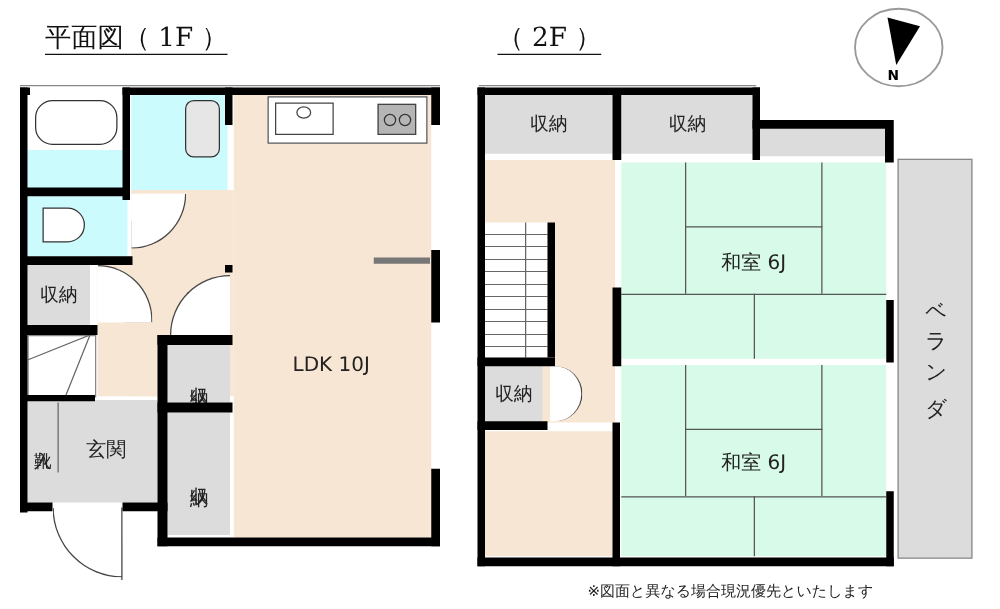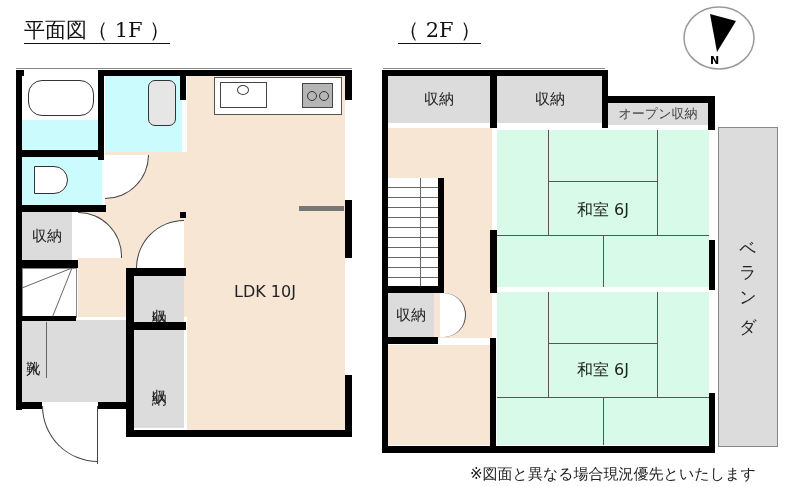--- a/index.html
+++ b/index.html
@@ -1,31 +1,31 @@
 <!DOCTYPE html>
 <html><head>
 <meta charset="utf-8">
 <style>
   html,body{margin:0;padding:0;background:#fff;}
   body{width:800px;height:487px;position:relative;overflow:hidden;font-family:"DejaVu Sans","Liberation Sans",sans-serif;}
   .abs{position:absolute;box-sizing:border-box;}
   .title{font-family:"DejaVu Serif","Liberation Serif",serif;font-size:21px;color:#111;}
-  .title1{left:24px;top:18px;border-bottom:1.5px solid #111;padding-bottom:1px;line-height:24px;}
+  .title1{left:36px;top:18px;border-bottom:1.5px solid #111;padding-bottom:1px;line-height:24px;}
   .title2{left:398px;top:18px;border-bottom:1.5px solid #111;padding-bottom:1px;line-height:24px;}
   .wall{background:#000;position:absolute;}
   .lbl{position:absolute;font-size:15px;color:#222;display:flex;align-items:center;justify-content:center;text-align:center;line-height:1.1;}
   .vert{writing-mode:vertical-rl;letter-spacing:2px;}
   .beige{background:#f8e6d4;}
   .cyan{background:#ccfbfe;}
   .gray{background:#dcdcdc;}
   .mint{background:#d7fbe8;}
   .white{background:#fff;}
   .tline{position:absolute;background:#555;}
   .thin{position:absolute;background:#888;}
-  .note{position:absolute;left:470px;top:465px;font-size:15px;color:#222;}
+  .note{position:absolute;left:470px;top:465px;font-size:12px;color:#222;}
 </style>
 </head>
 <body>
 
 <div class="abs title title1">平面図（ 1F ）</div>
 <div class="abs title title2">（ 2F ）</div>
 
 <div class="abs" style="left:682px;top:4px;width:74px;height:68px;">
   <svg width="74" height="68" viewBox="0 0 74 68">
     <ellipse cx="37" cy="34" rx="35" ry="31" fill="#fff" stroke="#999" stroke-width="1.5"></ellipse>
@@ -70,20 +70,21 @@
 
   <div class="abs white" style="left:22px;top:268px;width:55px;height:50px;border:1px solid #888;"></div>
   <svg class="abs" style="left:22px;top:268px;" width="55" height="50">
       <line x1="0" y1="20" x2="50" y2="0" stroke="#666"></line>
       <line x1="50" y1="0" x2="30" y2="50" stroke="#666"></line>
     </svg>
 
   <div class="abs gray" style="left:22px;top:320px;width:104px;height:82px;"></div>
   <div class="abs" style="left:46px;top:322px;width:1px;height:56px;background:#666;"></div>
   <div class="lbl vert" style="left:22px;top:322px;width:22px;height:56px;font-size:14px;letter-spacing:0;">靴入</div>
+  <div class="lbl" style="left:50px;top:345px;width:70px;height:30px;font-size:16px;">玄関</div>
   <div class="abs white" style="left:42px;top:406px;width:56px;height:56px;border-radius:0 0 0 56px;border-left:1px solid #444;border-bottom:1px solid #444;"></div>
   <div class="abs" style="left:97px;top:406px;width:1px;height:58px;background:#444;"></div>
 
   <div class="abs gray" style="left:134px;top:276px;width:50px;height:46px;"></div>
   <div class="lbl vert" style="left:134px;top:276px;width:50px;height:46px;">収納</div>
 
   <div class="abs gray" style="left:134px;top:330px;width:50px;height:98px;"></div>
   <div class="lbl vert" style="left:134px;top:330px;width:50px;height:98px;">収納</div>
 
   <div class="wall" style="left:16px;top:70px;width:6px;height:340px;"></div>
@@ -108,21 +109,20 @@
 </div>
 
 <div class="abs" style="left:0;top:0;width:800px;height:487px;">
   <div class="thin" style="left:383px;top:68px;width:222px;height:1px;"></div>
 
   <div class="abs gray" style="left:388px;top:76px;width:102px;height:47px;"></div>
   <div class="lbl" style="left:388px;top:76px;width:102px;height:47px;">収納</div>
   <div class="abs gray" style="left:497px;top:76px;width:106px;height:47px;"></div>
   <div class="lbl" style="left:497px;top:76px;width:106px;height:47px;">収納</div>
   <div class="abs gray" style="left:608px;top:103px;width:100px;height:22px;"></div>
-  <div class="lbl" style="left:608px;top:103px;width:100px;height:22px;font-size:13px;color:#444;">オープン収納</div>
 
   <div class="abs beige" style="left:388px;top:128px;width:104px;height:210px;"></div>
 
   <div class="abs white" style="left:388px;top:178px;width:50px;height:108px;background:repeating-linear-gradient(#fff 0 9px,#666 9px 10px);"></div>
   <div class="abs" style="left:420px;top:178px;width:1px;height:108px;background:#666;"></div>
 
   <div class="abs gray" style="left:388px;top:293px;width:46px;height:44px;"></div>
   <div class="lbl" style="left:388px;top:293px;width:46px;height:44px;">収納</div>
   <div class="abs white" style="left:440px;top:293px;width:26px;height:44px;border-right:1px solid #444;border-radius:0 22px 22px 0;"></div>
 

